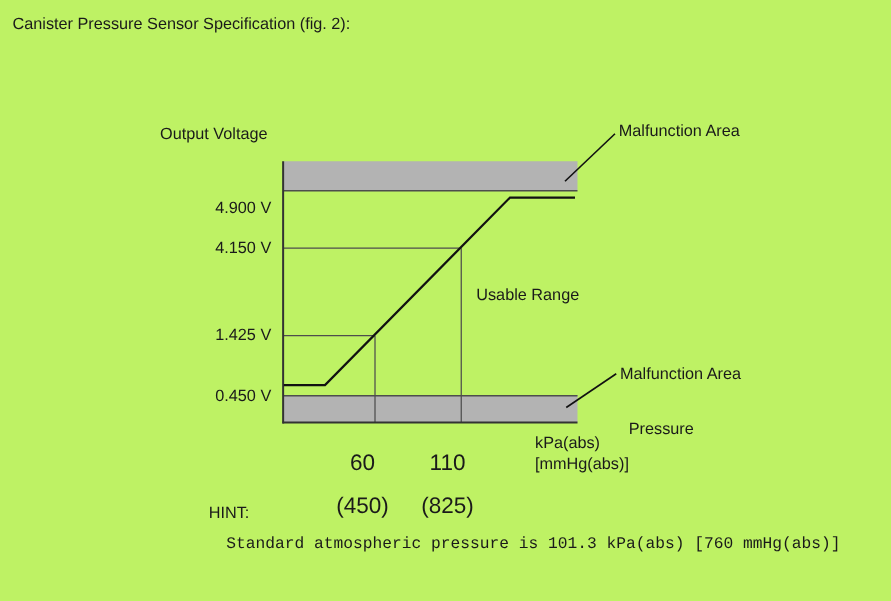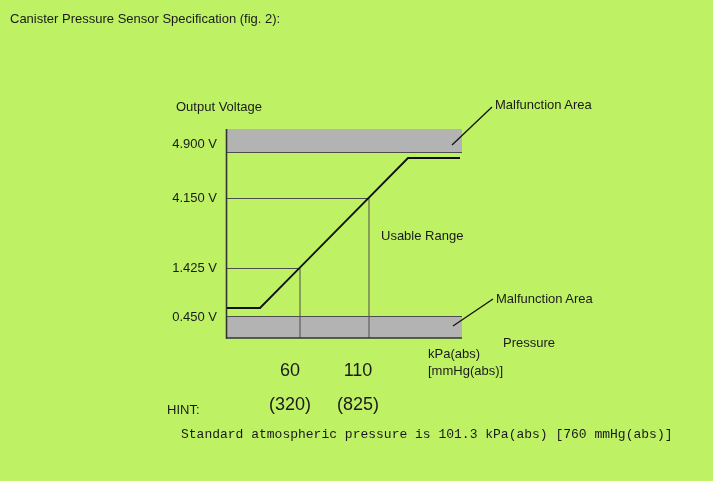--- a/index.html
+++ b/index.html
@@ -80,35 +80,35 @@
 
     <line x1="226.5" y1="129" x2="226.5" y2="338.8" stroke="#333333" stroke-width="1.6"></line>
     <line x1="226" y1="338" x2="462" y2="338" stroke="#333333" stroke-width="1.6"></line>
 
     <polyline points="227,308 260,308 408,158 460,158" fill="none" stroke="#111111" stroke-width="1.8"></polyline>
 
     <line x1="492" y1="107" x2="452" y2="145" stroke="#111111" stroke-width="1.3"></line>
     <line x1="493" y1="299" x2="453" y2="326" stroke="#111111" stroke-width="1.3"></line>
   </svg>
 
-  <div class="lbl" style="left:128px; top:99px;margin-left:48px;">Output Voltage</div>
+  <div class="lbl" style="left:128px; top:99px;">Output Voltage</div>
   <div class="lbl" style="left:503px; top:335px;">Pressure</div>
 
   <div class="lbl" style="left:495px; top:97px;">Malfunction Area</div>
   <div class="lbl" style="left:496px; top:291px;">Malfunction Area</div>
   <div class="lbl" style="left:381px; top:228px;">Usable Range</div>
 
-  <div class="ytick" style="top:136px;">4.900 V</div>
+  <div class="ytick" style="top:158px;">4.900 V</div>
   <div class="ytick" style="top:190px;">4.150 V</div>
   <div class="ytick" style="top:260px;">1.425 V</div>
   <div class="ytick" style="top:309px;">0.450 V</div>
 
   <div class="xtick" style="left:262px; top:345px;">
     <div>60</div>
-    <div>(320)</div>
+    <div>(450)</div>
   </div>
   <div class="xtick" style="left:330px; top:345px;">
     <div>110</div>
     <div>(825)</div>
   </div>
 
   <div class="xunits">
     <div>kPa(abs)</div>
     <div>[mmHg(abs)]</div>
   </div>

